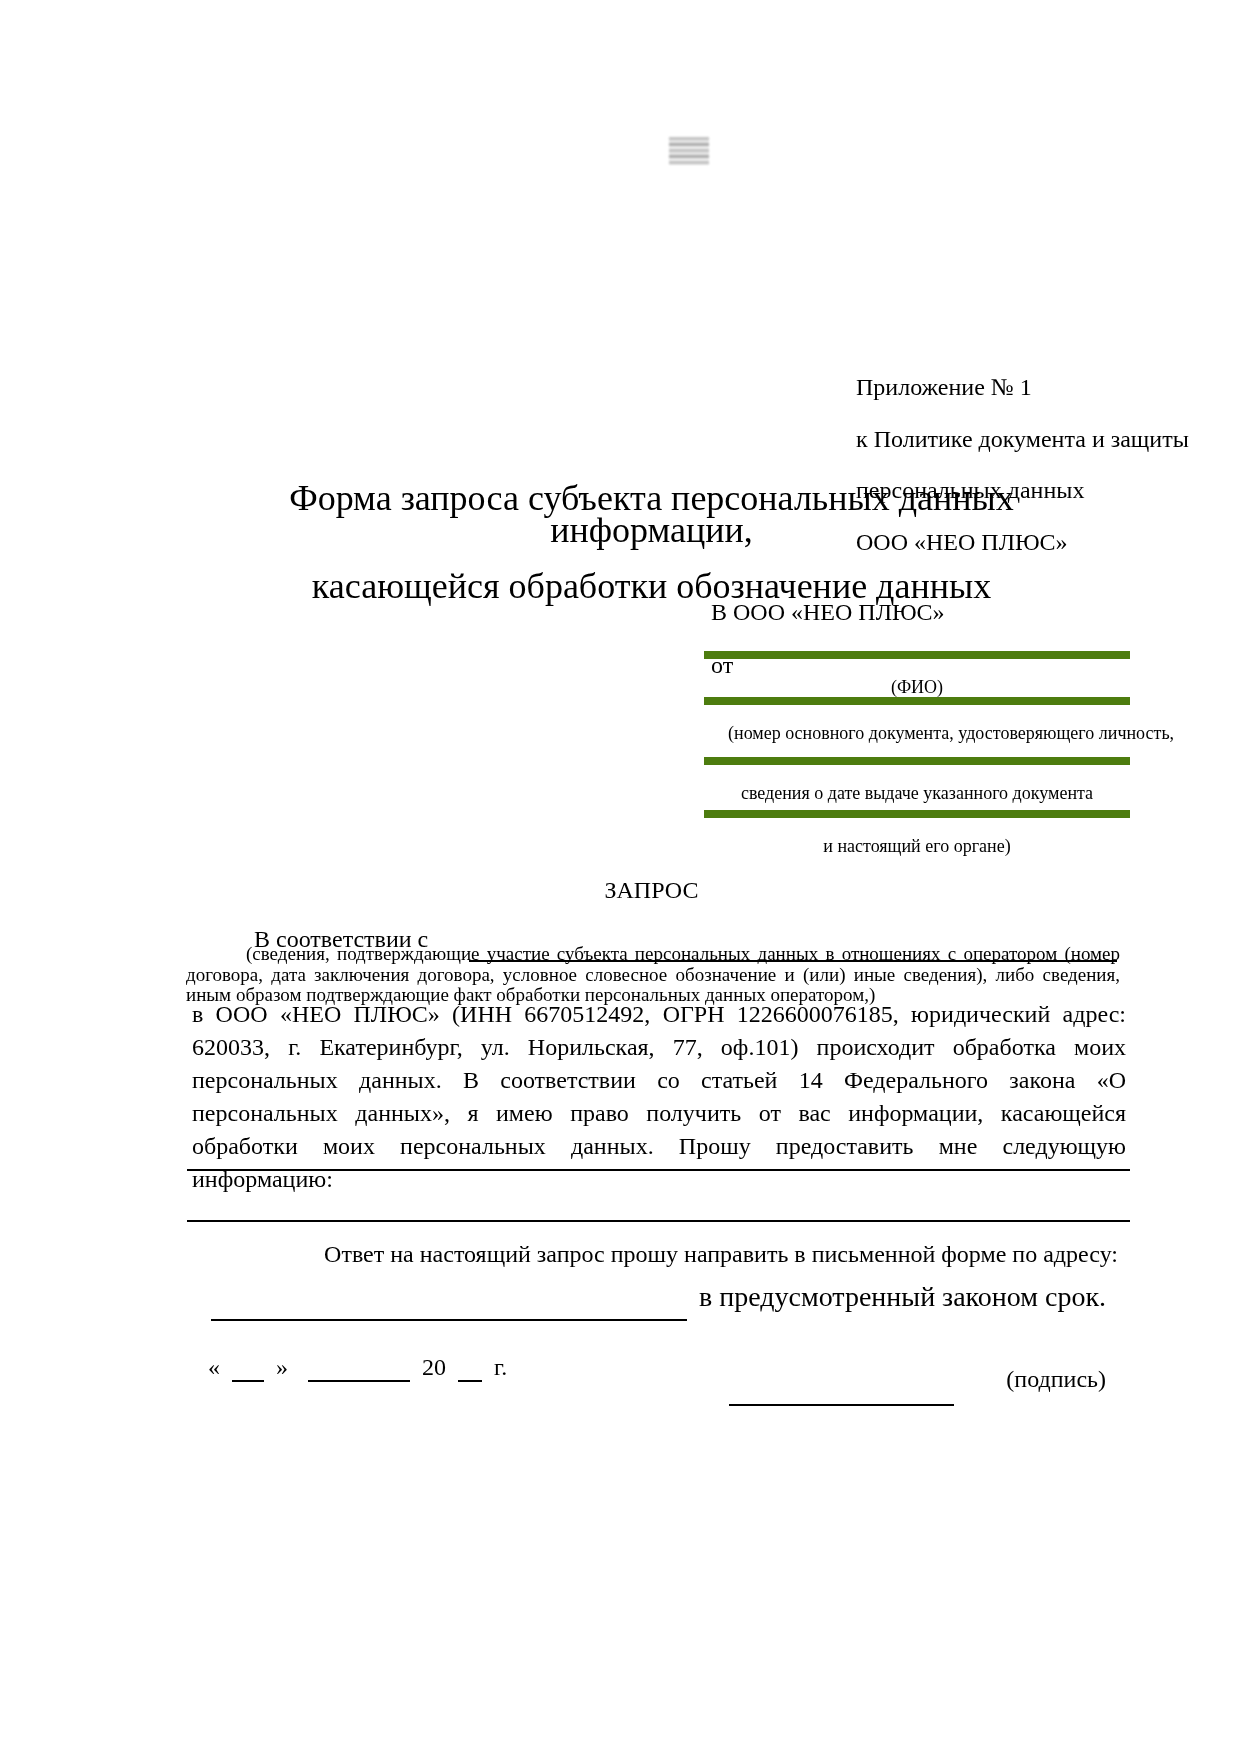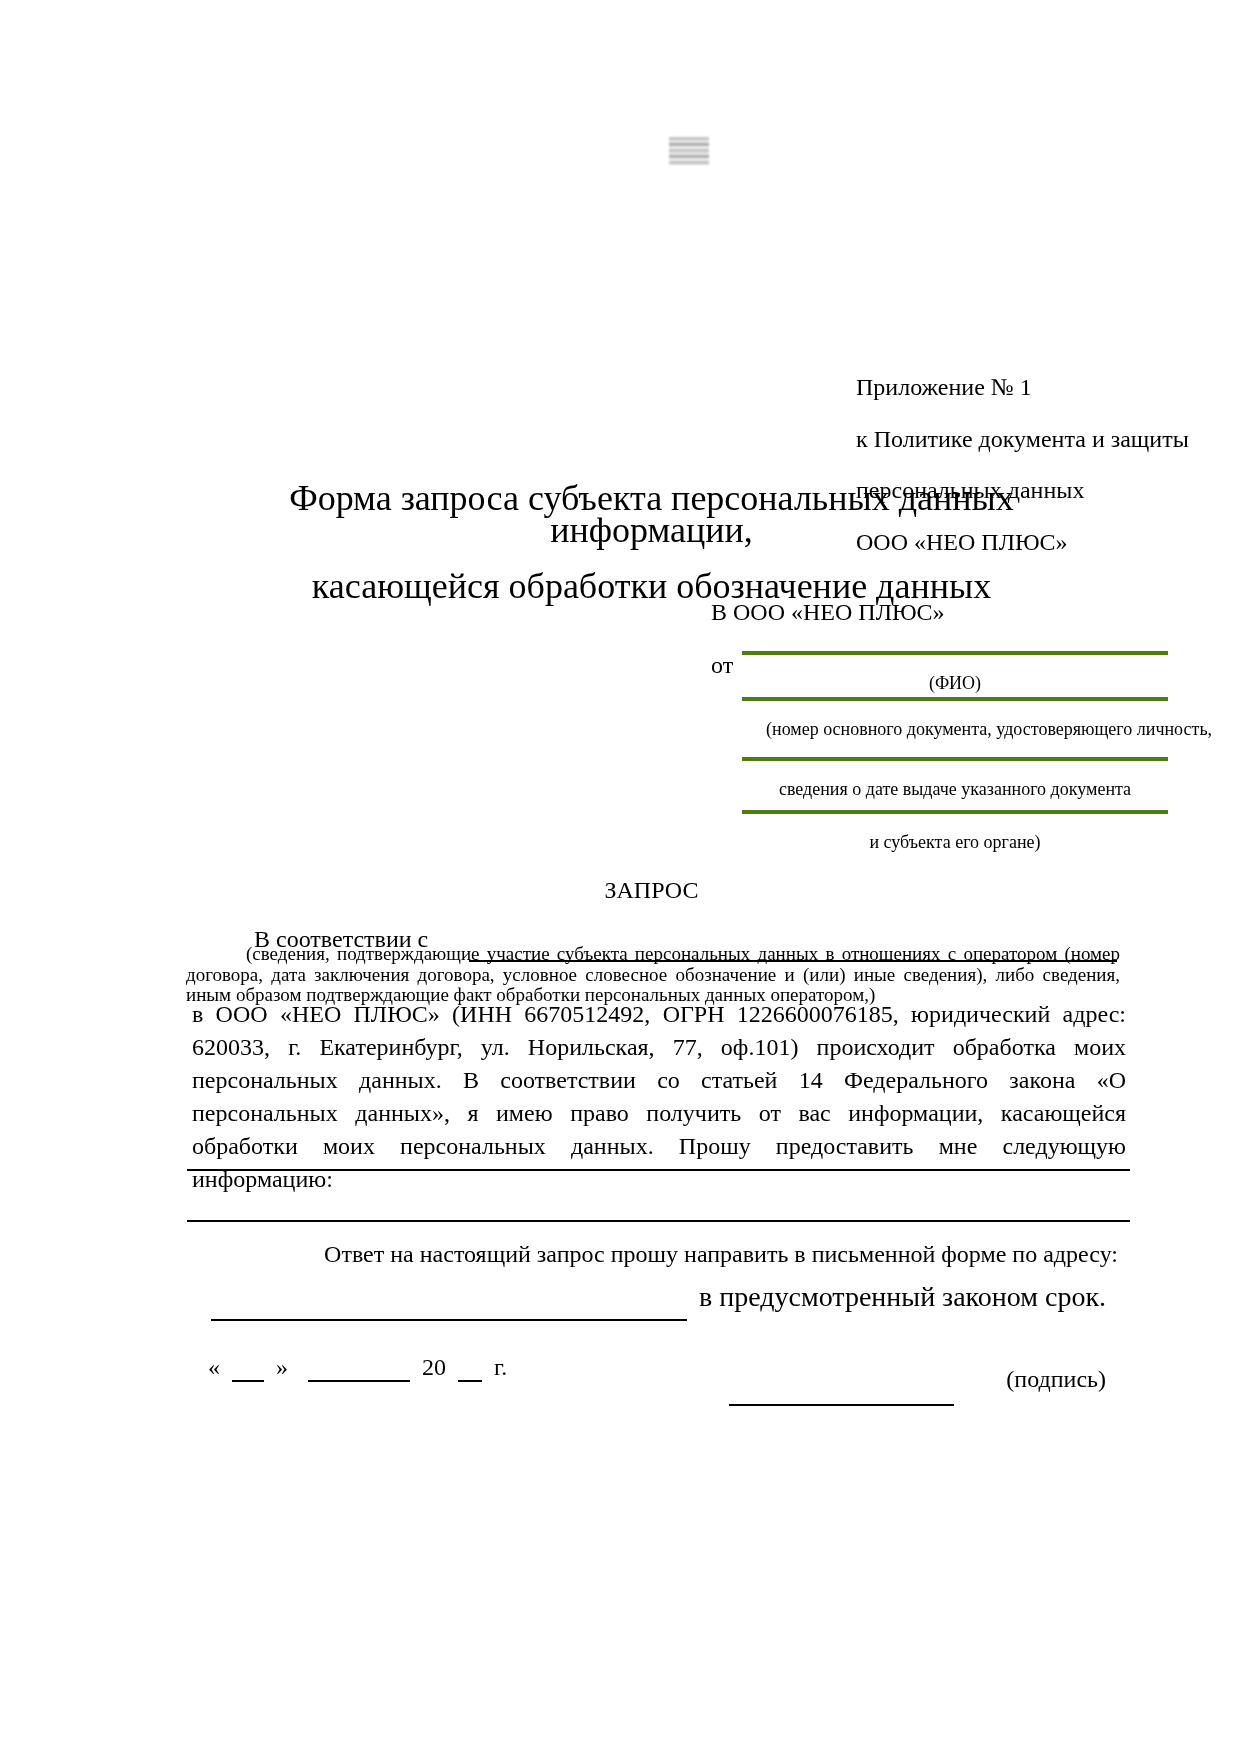--- a/index.html
+++ b/index.html
@@ -53,23 +53,23 @@
   .addressee {
     position: absolute;
     left: 663px; top: 550px;
     font-size: 24px;
     line-height: 29px;
     white-space: nowrap;
   }
 
   .form-line {
     position: absolute;
-    left: 718px;
+    left: 680px;
     width: 426px;
-    border-top: 4px solid #4d7c0f;
+    border-top: 8px solid #4d7c0f;
   }
   .form-line .caption {
     display: block;
     padding-top: 6px;
     text-align: center;
     font-size: 18px;
     white-space: nowrap;
   }
   .fl-1 { top: 627px; }
   .fl-2 { top: 673px; }
@@ -216,21 +216,21 @@
   <div class="form-line fl-1">
     <span class="caption">(ФИО)</span>
   </div>
   <div class="form-line fl-2">
     <span class="caption">(номер основного документа, удостоверяющего личность,</span>
   </div>
   <div class="form-line fl-3">
     <span class="caption">сведения о дате выдаче указанного документа</span>
   </div>
   <div class="form-line fl-4">
-    <span class="caption">и субъекта его органе)</span>
+    <span class="caption">и настоящий его органе)</span>
   </div>
 
   <div class="zapros-heading">ЗАПРОС</div>
 
   <div class="intro-row">
     <span class="intro-text">В соответствии с</span>
     <span class="fill-line"></span>
   </div>
 
   <div class="footnote">(сведения, подтверждающие участие субъекта персональных данных в отношениях с оператором (номер договора, дата заключения договора, условное словесное обозначение и (или) иные сведения), либо сведения, иным образом подтверждающие факт обработки персональных данных оператором,)</div>

